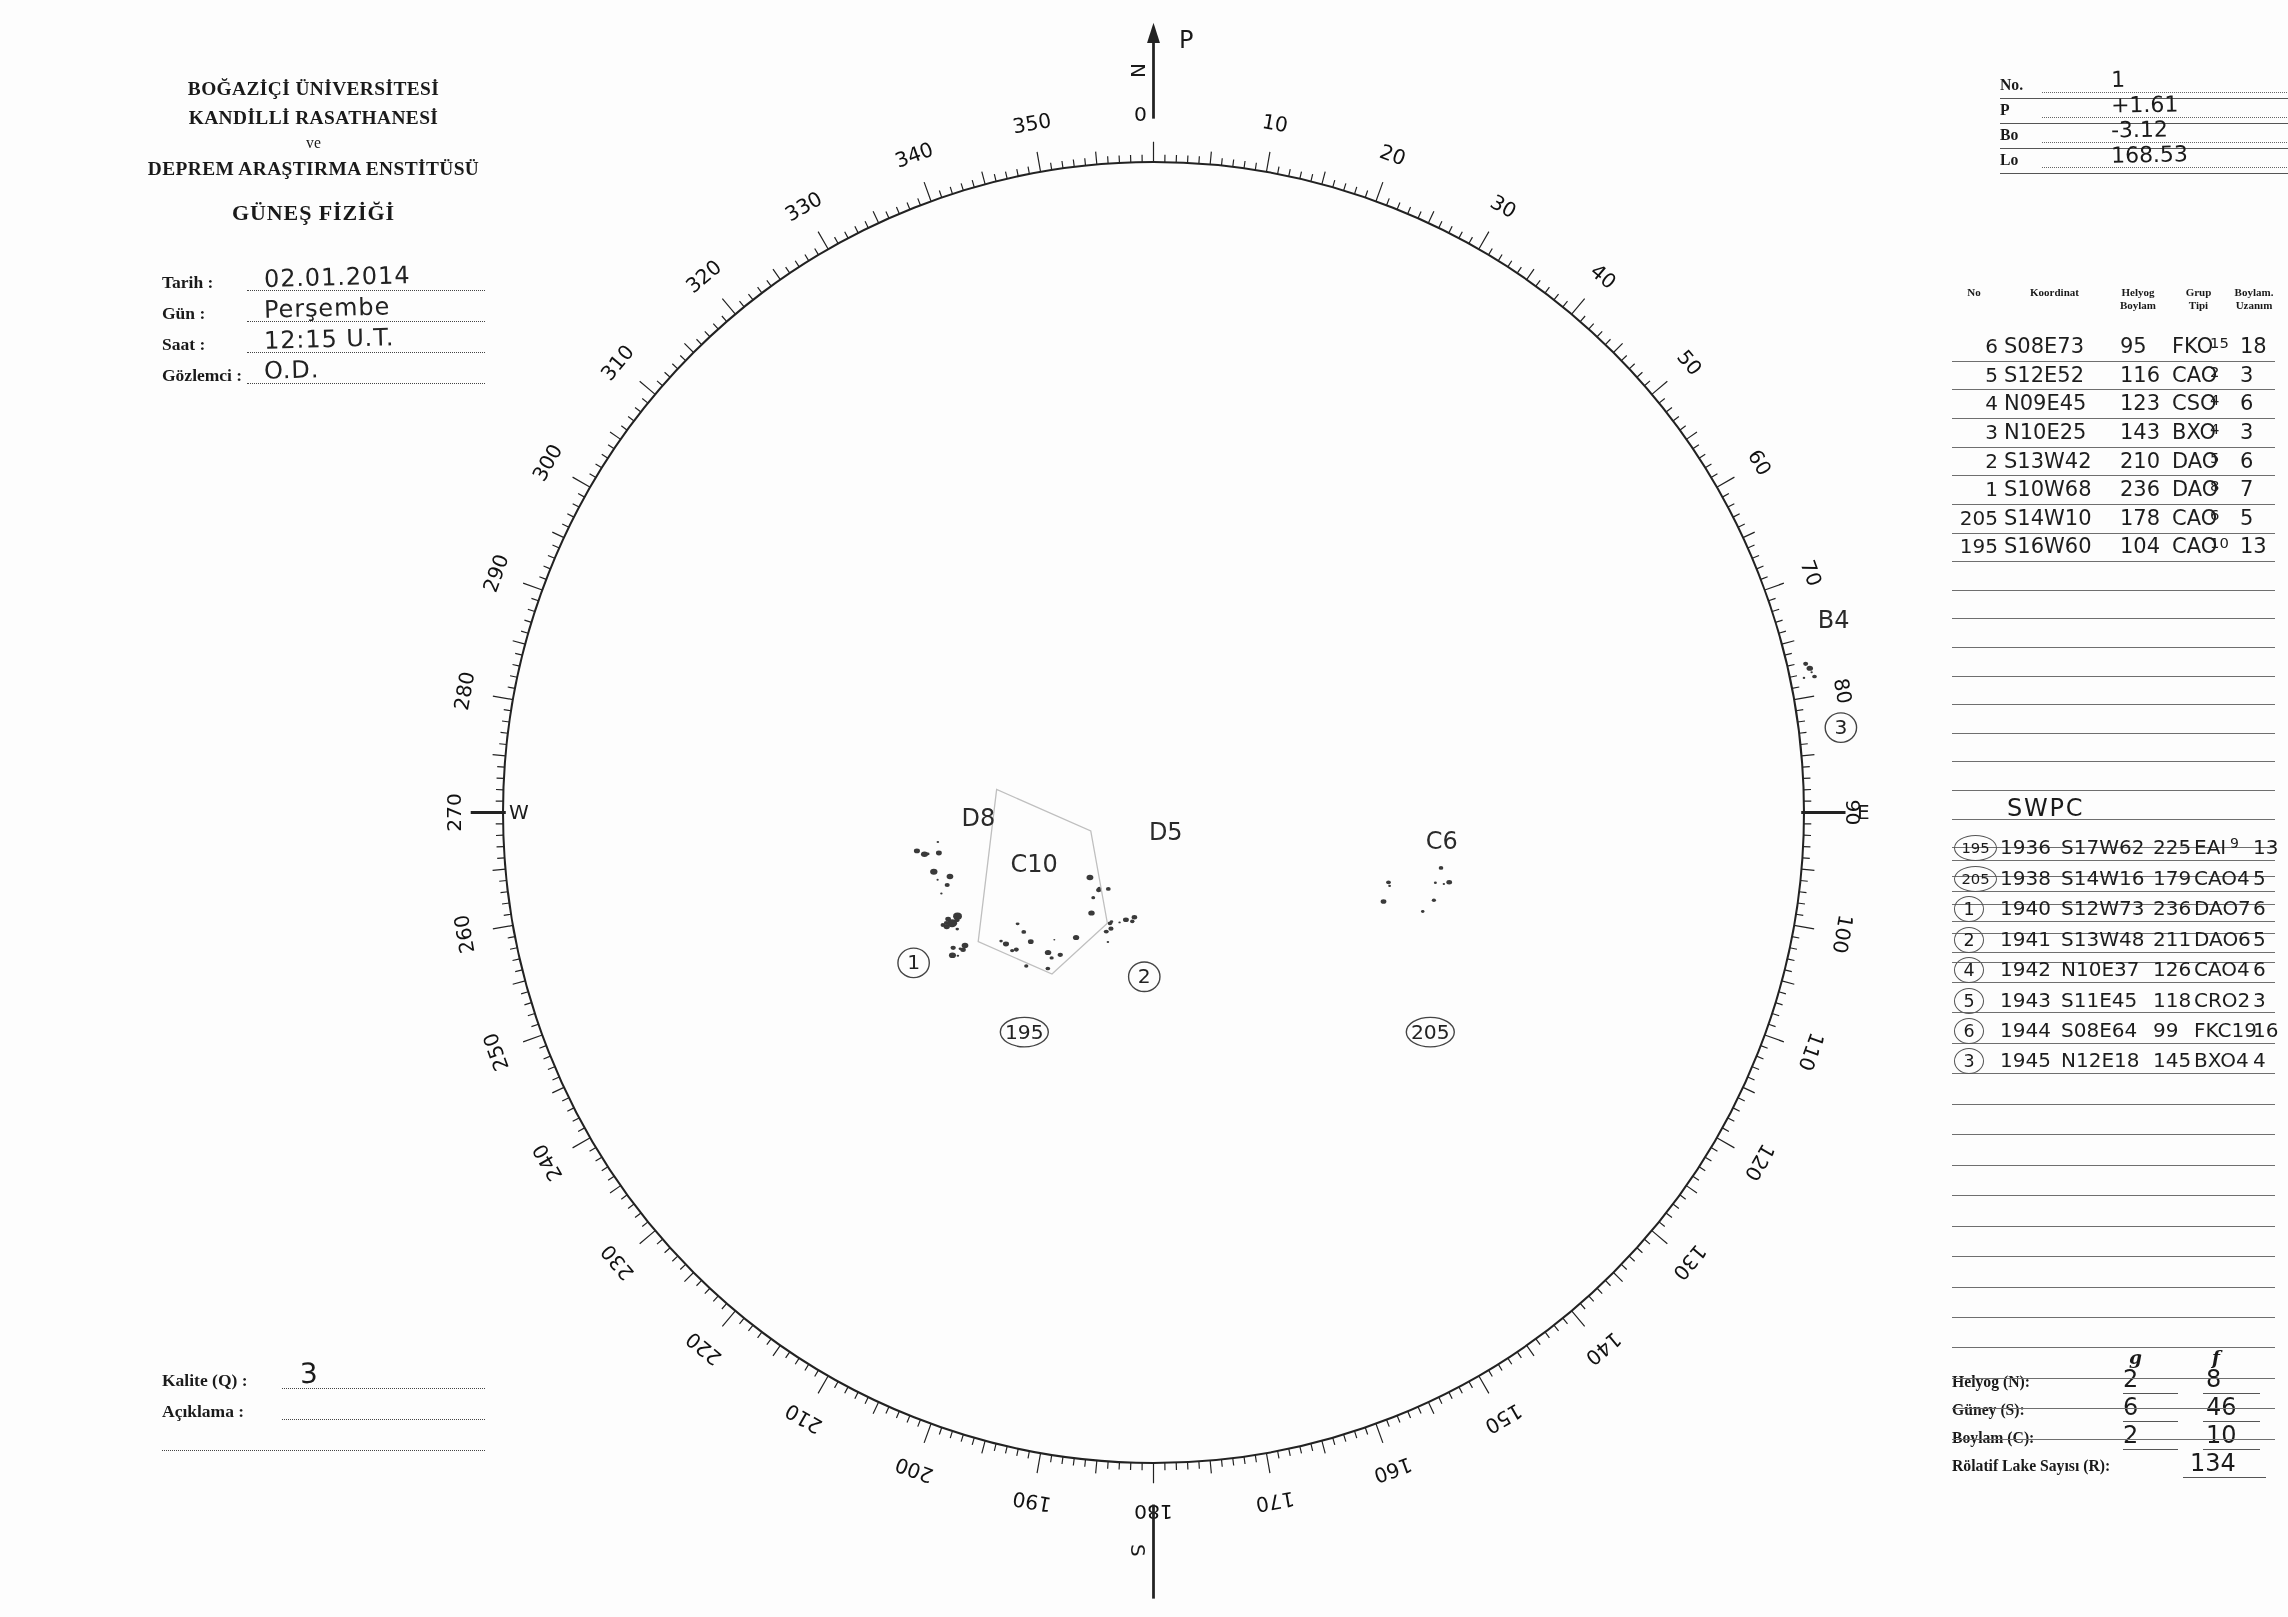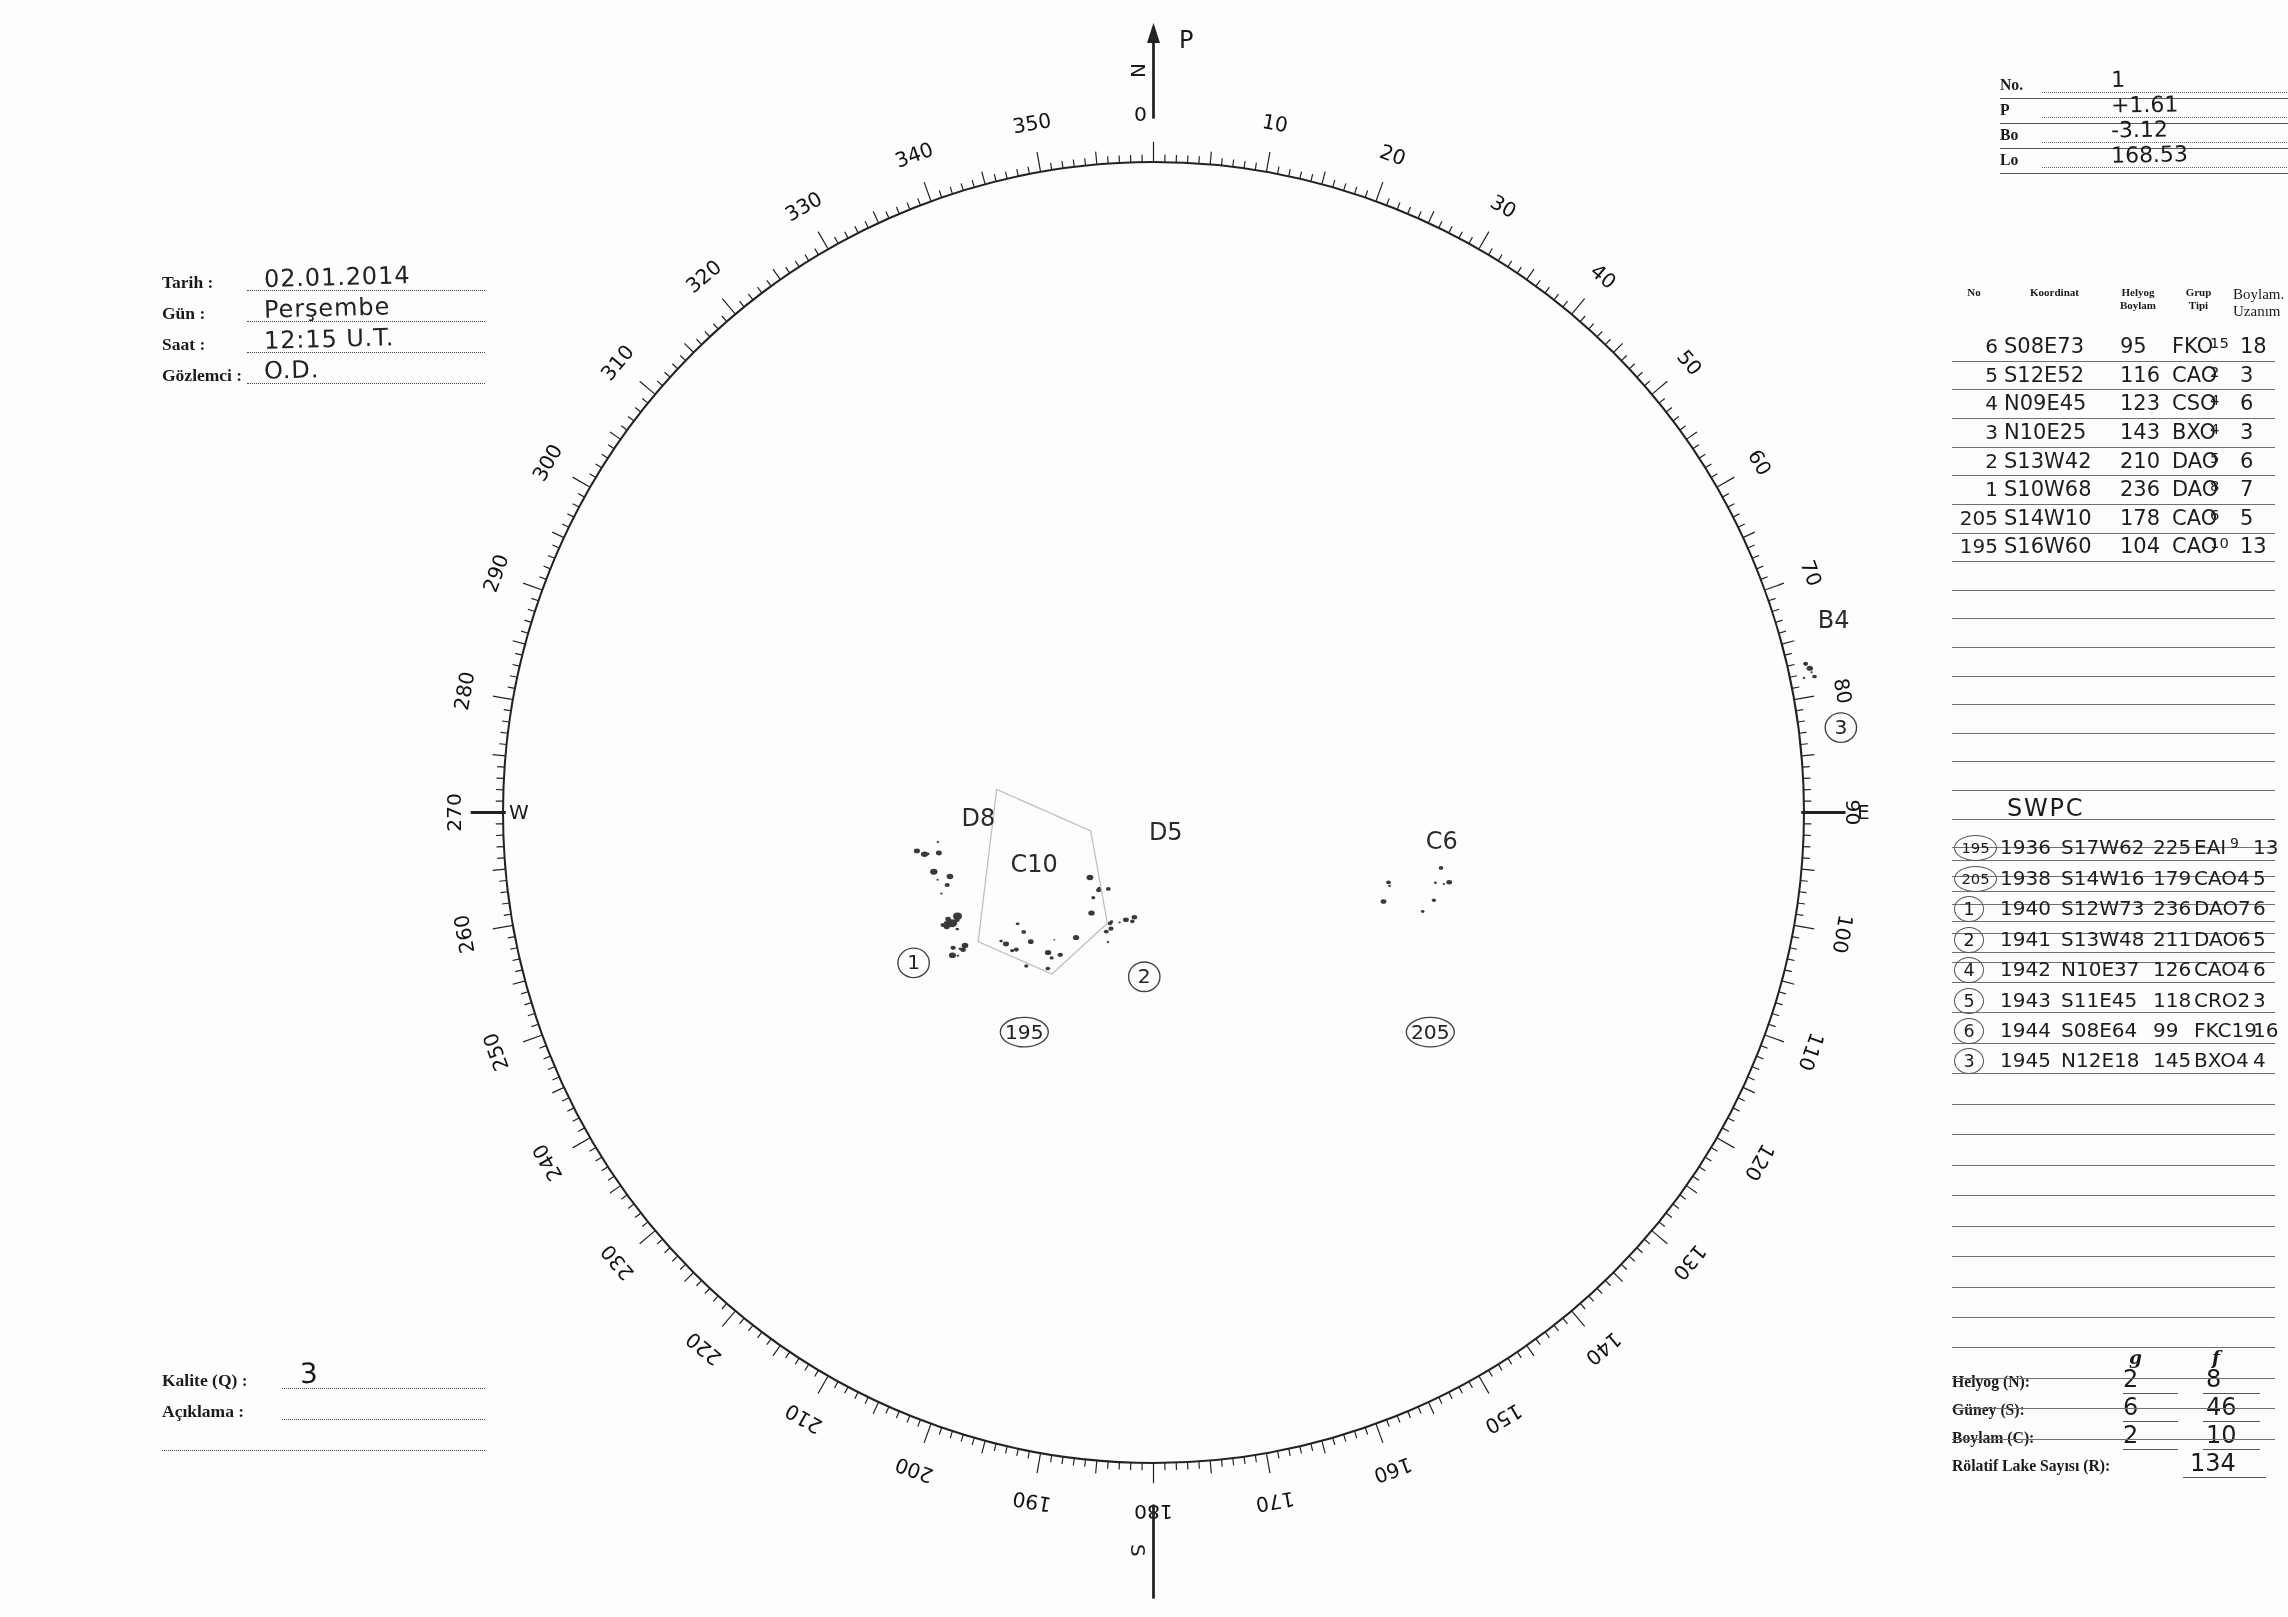--- a/index.html
+++ b/index.html
@@ -49,20 +49,27 @@
   .cnt .hcols{position:relative;height:22px;}
   .cnt .hcols .hg{position:absolute;left:177px;top:0;font-family:"DejaVu Serif",serif;font-style:italic;font-size:18.5px;}
   .cnt .hcols .hf{position:absolute;left:260px;top:0;font-family:"DejaVu Serif",serif;font-style:italic;font-size:18.5px;}
   .cnt .uline{position:absolute;background:#555;height:0.9px;}
 </style>
 </head>
 <body>
 
 <div class="sheet">
 
+  <div class="hdr">
+    <div class="l1">BOĞAZİÇİ ÜNİVERSİTESİ</div>
+    <div class="l2">KANDİLLİ RASATHANESİ</div>
+    <div class="l3">ve</div>
+    <div class="l4">DEPREM ARAŞTIRMA ENSTİTÜSÜ</div>
+    <div class="title">GÜNEŞ FİZİĞİ</div>
+  </div>
 
   <div class="form">
     <div class="row">
       <span class="lbl">Tarih :</span>
       <span class="dots"></span>
       <span class="hand">02.01.2014</span>
     </div>
     <div class="row">
       <span class="lbl">Gün :</span>
       <span class="dots"></span>
@@ -372,21 +379,21 @@
   </div>
 
 </div>
 
 <div style="position: absolute; left: 1952px; top: 286px; width: 44px; font-size: 11px; font-weight: bold; text-align: center; line-height: 1.15; white-space: pre-line;">No</div>
 <div style="position: absolute; left: 2000px; top: 286px; width: 109px; font-size: 11px; font-weight: bold; text-align: center; line-height: 1.15; white-space: pre-line;">Koordinat</div>
 <div style="position: absolute; left: 2111px; top: 286px; width: 54px; font-size: 11px; font-weight: bold; text-align: center; line-height: 1.15; white-space: pre-line;">Helyog
 Boylam</div>
 <div style="position: absolute; left: 2166px; top: 286px; width: 65px; font-size: 11px; font-weight: bold; text-align: center; line-height: 1.15; white-space: pre-line;">Grup
 Tipi</div>
-<div style="position: absolute; left: 2233px; top: 286px; width: 42px; font-size: 15px; font-weight: normal; text-align: center; line-height: 1.15; white-space: pre-line;">Boylam.
+<div style="position: absolute; left: 2233px; top: 286px; width: 42px; font-size: 11px; font-weight: bold; text-align: center; line-height: 1.15; white-space: pre-line;">Boylam.
 Uzanım</div>
 <div class="rule" style="position: absolute; left: 1952px; top: 361px; width: 323px; height: 0.9px; background: rgb(111, 111, 111);"></div>
 <div class="rule" style="position: absolute; left: 1952px; top: 389px; width: 323px; height: 0.9px; background: rgb(111, 111, 111);"></div>
 <div class="rule" style="position: absolute; left: 1952px; top: 418px; width: 323px; height: 0.9px; background: rgb(111, 111, 111);"></div>
 <div class="rule" style="position: absolute; left: 1952px; top: 447px; width: 323px; height: 0.9px; background: rgb(111, 111, 111);"></div>
 <div class="rule" style="position: absolute; left: 1952px; top: 475px; width: 323px; height: 0.9px; background: rgb(111, 111, 111);"></div>
 <div class="rule" style="position: absolute; left: 1952px; top: 504px; width: 323px; height: 0.9px; background: rgb(111, 111, 111);"></div>
 <div class="rule" style="position: absolute; left: 1952px; top: 533px; width: 323px; height: 0.9px; background: rgb(111, 111, 111);"></div>
 <div class="rule" style="position: absolute; left: 1952px; top: 561px; width: 323px; height: 0.9px; background: rgb(111, 111, 111);"></div>
 <div class="rule" style="position: absolute; left: 1952px; top: 590px; width: 323px; height: 0.9px; background: rgb(111, 111, 111);"></div>

